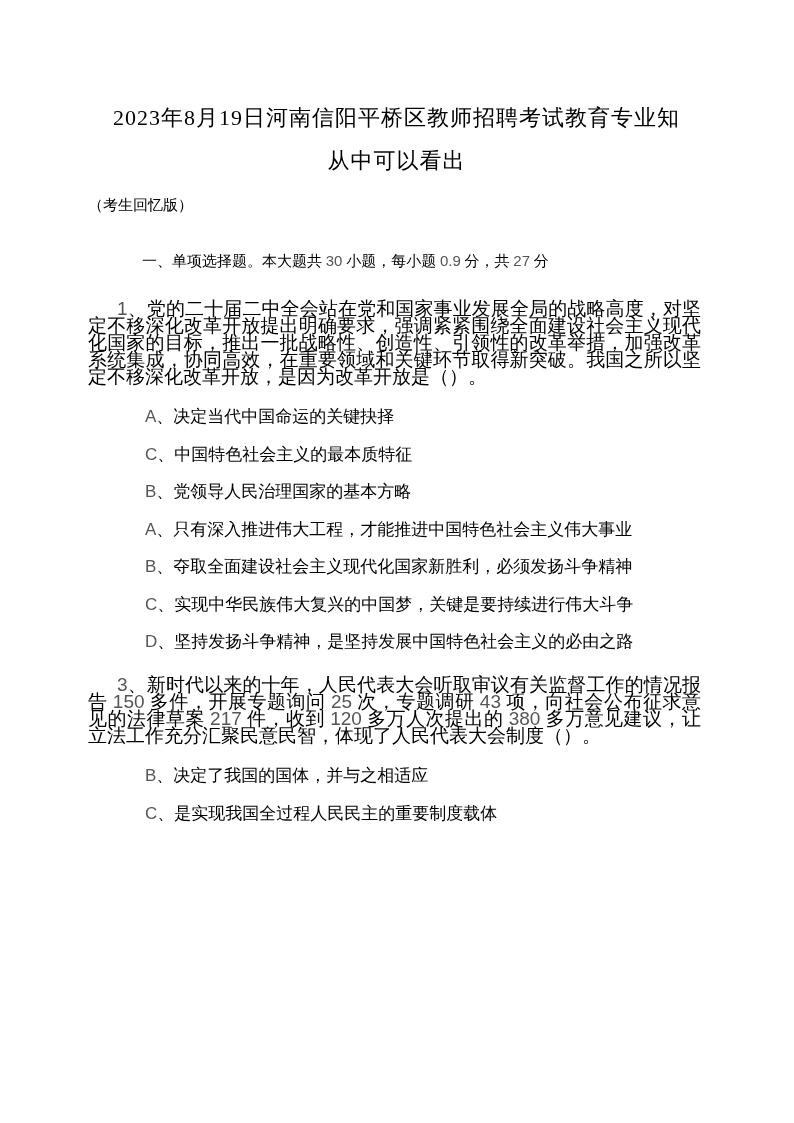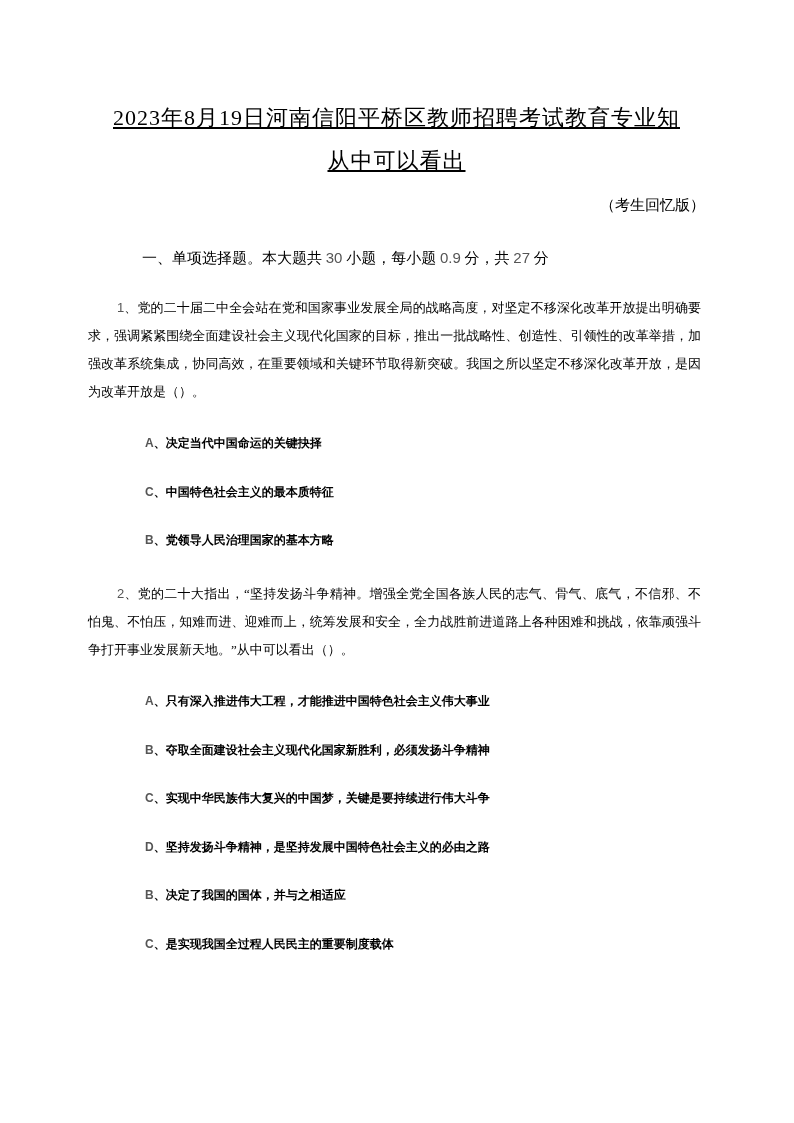--- a/index.html
+++ b/index.html
@@ -20,46 +20,45 @@
     overflow: hidden;
   }
   .doc-title {
     font-size: 22px;
     font-weight: 400;
     text-align: center;
     line-height: 43px;
     margin: 0 0 13px 0;
     letter-spacing: 1px;
   }
-  .title-line { display: block; text-decoration: underline; }
+  .title-line { display: block; }
   .doc-subtitle {
     font-size: 15px;
-    text-align: right;
+    text-align: left;
     line-height: 20px;
     margin: 0 0 32px 0;
   }
   .section-header {
     font-size: 15px;
-    line-height: 21px;
+    line-height: 27px;
     margin: 0 0 21px 0;
     padding-left: 54px;
   }
   .stem {
-    font-size: 13px;
-    line-height: 28px;
+    font-size: 19px;
+    line-height: 17px;
     text-align: justify;
     text-indent: 29px;
     margin: 25px 4px 23px 0;
   }
   .option {
-    font-size: 12px;
-    line-height: 29px;
+    font-size: 17px;
+    line-height: 18px;
     padding-left: 57px;
     margin: 0 0 19.5px 0;
-    font-weight: bold;
   }
   
   .latin {
     font-family: "Liberation Sans", "DejaVu Sans", sans-serif;
     color: #555555;
   }
 </style>
 </head>
 <body>
 
@@ -75,25 +74,25 @@
   <p class="section-header q-text">一、单项选择题。本大题共 <span class="latin">30</span> 小题，每小题 <span class="latin">0.9</span> 分，共 <span class="latin">27</span> 分</p>
 
   <section>
     <p class="stem q-text"><span class="latin">1</span>、党的二十届二中全会站在党和国家事业发展全局的战略高度，对坚定不移深化改革开放提出明确要求，强调紧紧围绕全面建设社会主义现代化国家的目标，推出一批战略性、创造性、引领性的改革举措，加强改革系统集成，协同高效，在重要领域和关键环节取得新突破。我国之所以坚定不移深化改革开放，是因为改革开放是（）。</p>
     <p class="option q-text"><span class="latin">A</span>、决定当代中国命运的关键抉择</p>
     <p class="option q-text"><span class="latin">C</span>、中国特色社会主义的最本质特征</p>
     <p class="option q-text"><span class="latin">B</span>、党领导人民治理国家的基本方略</p>
   </section>
 
   <section>
-    <p class="stem q-text"><span class="latin">2</span>、党的二十大指出，“坚持发扬斗争精神。增强全党全国各族人民的志气、骨气、底气，不信邪、不怕鬼、不怕压，知难而进、迎难而上，统筹发展和安全，全力战胜前进道路上各种困难和挑战，依靠顽强斗争打开事业发展新天地。”从中可以看出（）。</p>
     <p class="option q-text"><span class="latin">A</span>、只有深入推进伟大工程，才能推进中国特色社会主义伟大事业</p>
     <p class="option q-text"><span class="latin">B</span>、夺取全面建设社会主义现代化国家新胜利，必须发扬斗争精神</p>
     <p class="option q-text"><span class="latin">C</span>、实现中华民族伟大复兴的中国梦，关键是要持续进行伟大斗争</p>
     <p class="option q-text"><span class="latin">D</span>、坚持发扬斗争精神，是坚持发展中国特色社会主义的必由之路</p>
   </section>
 
   <section>
+    <p class="stem q-text"><span class="latin">3</span>、新时代以来的十年，人民代表大会听取审议有关监督工作的情况报告 <span class="latin">150</span> 多件，开展专题询问 <span class="latin">25</span> 次，专题调研 <span class="latin">43</span> 项，向社会公布征求意见的法律草案 <span class="latin">217</span> 件，收到 <span class="latin">120</span> 多万人次提出的 <span class="latin">380</span> 多万意见建议，让立法工作充分汇聚民意民智，体现了人民代表大会制度（）。</p>
     <p class="option q-text"><span class="latin">B</span>、决定了我国的国体，并与之相适应</p>
     <p class="option q-text"><span class="latin">C</span>、是实现我国全过程人民民主的重要制度载体</p>
   </section>
 
 </div>
 
 </body></html>

